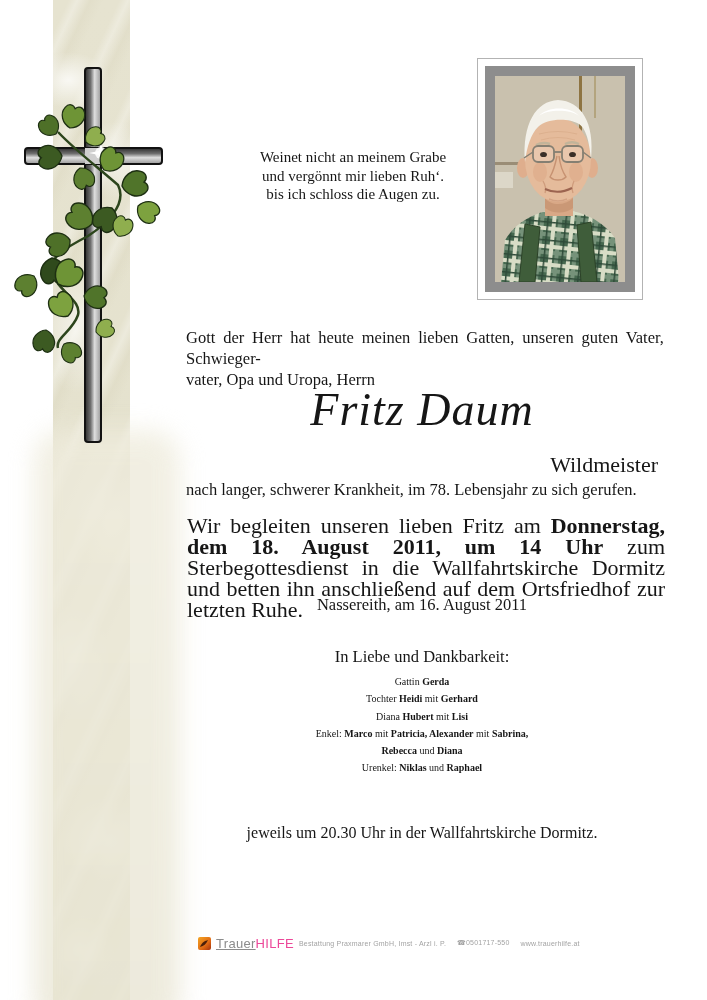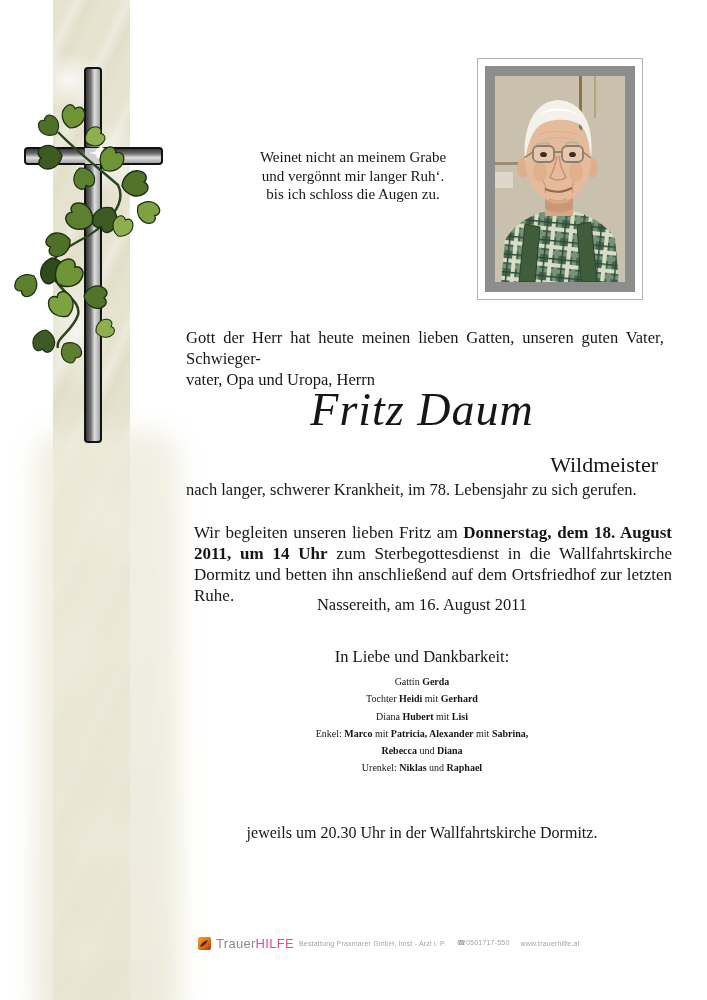--- a/index.html
+++ b/index.html
@@ -61,21 +61,21 @@
   .subtitle{
     position:absolute;left:186px;top:452px;width:472px;
     text-align:right;font-size:22px;
   }
   .called{
     position:absolute;left:186px;top:479px;width:478px;
     font-size:16.5px;line-height:21px;margin:0;
   }
   .announcement{
     position:absolute;left:186px;top:514px;width:478px;
-    font-size:17px;line-height:21px;margin:8px;text-align:justify;
+    font-size:22px;line-height:21px;margin:1px;text-align:justify;
   }
   .dateline{
     position:absolute;left:186px;top:595px;width:472px;
     text-align:center;font-size:16.5px;
   }
   .gratitude{
     position:absolute;left:186px;top:647px;width:472px;
     text-align:center;font-size:16.5px;
   }
   .family{
@@ -86,21 +86,21 @@
     position:absolute;left:186px;top:823px;width:472px;
     text-align:center;font-size:16px;line-height:19.5px;
   }
   
   .footer{
     position:absolute;left:198px;top:933px;height:20px;
     display:flex;align-items:center;gap:5px;
     font-family:"Liberation Sans", sans-serif;
   }
   .brand{font-size:13px;letter-spacing:.3px;white-space:nowrap;}
-  .brand .gray{color:#8c8c8c;}
+  .brand .gray{color:#8c8c8c;text-decoration:underline;}
   .brand .orange{color:#ec4899;}
   .small{font-size:7px;color:#a3a3a3;letter-spacing:.2px;white-space:nowrap;}
   .small.phone{margin-left:6px;}
   .small.url{margin-left:6px;}
   b{font-weight:bold;}
 </style>
 </head>
 <body>
 
 <div class="page">
@@ -208,21 +208,21 @@
           <path d="M48,105 Q52,112 50,117 M79,105 Q76,112 78,117" stroke="#cf9c7c" stroke-width="1.3" fill="none"></path>
           <path d="M50,113 Q63,119 77,112" stroke="#9c6450" stroke-width="2" fill="none"></path>
           <path d="M54,123 Q63,127 72,123" stroke="#d3a283" stroke-width="1.4" fill="none"></path>
         </g>
       </svg>
     </div>
   </div>
 
   <div class="poem">
     <div>Weinet nicht an meinem Grabe</div>
-    <div>und vergönnt mir langer Ruh‘.</div>
+    <div>und vergönnt mir lieben Ruh‘.</div>
     <div>bis ich schloss die Augen zu.</div>
   </div>
 
   <div class="intro">
     <div class="j">Gott der Herr hat heute meinen lieben Gatten, unseren guten Vater, Schwieger-</div>
     <div>vater, Opa und Uropa, Herrn</div>
   </div>
 
   <h1 class="name">Fritz Daum</h1>
   <div class="subtitle">Wildmeister</div>

